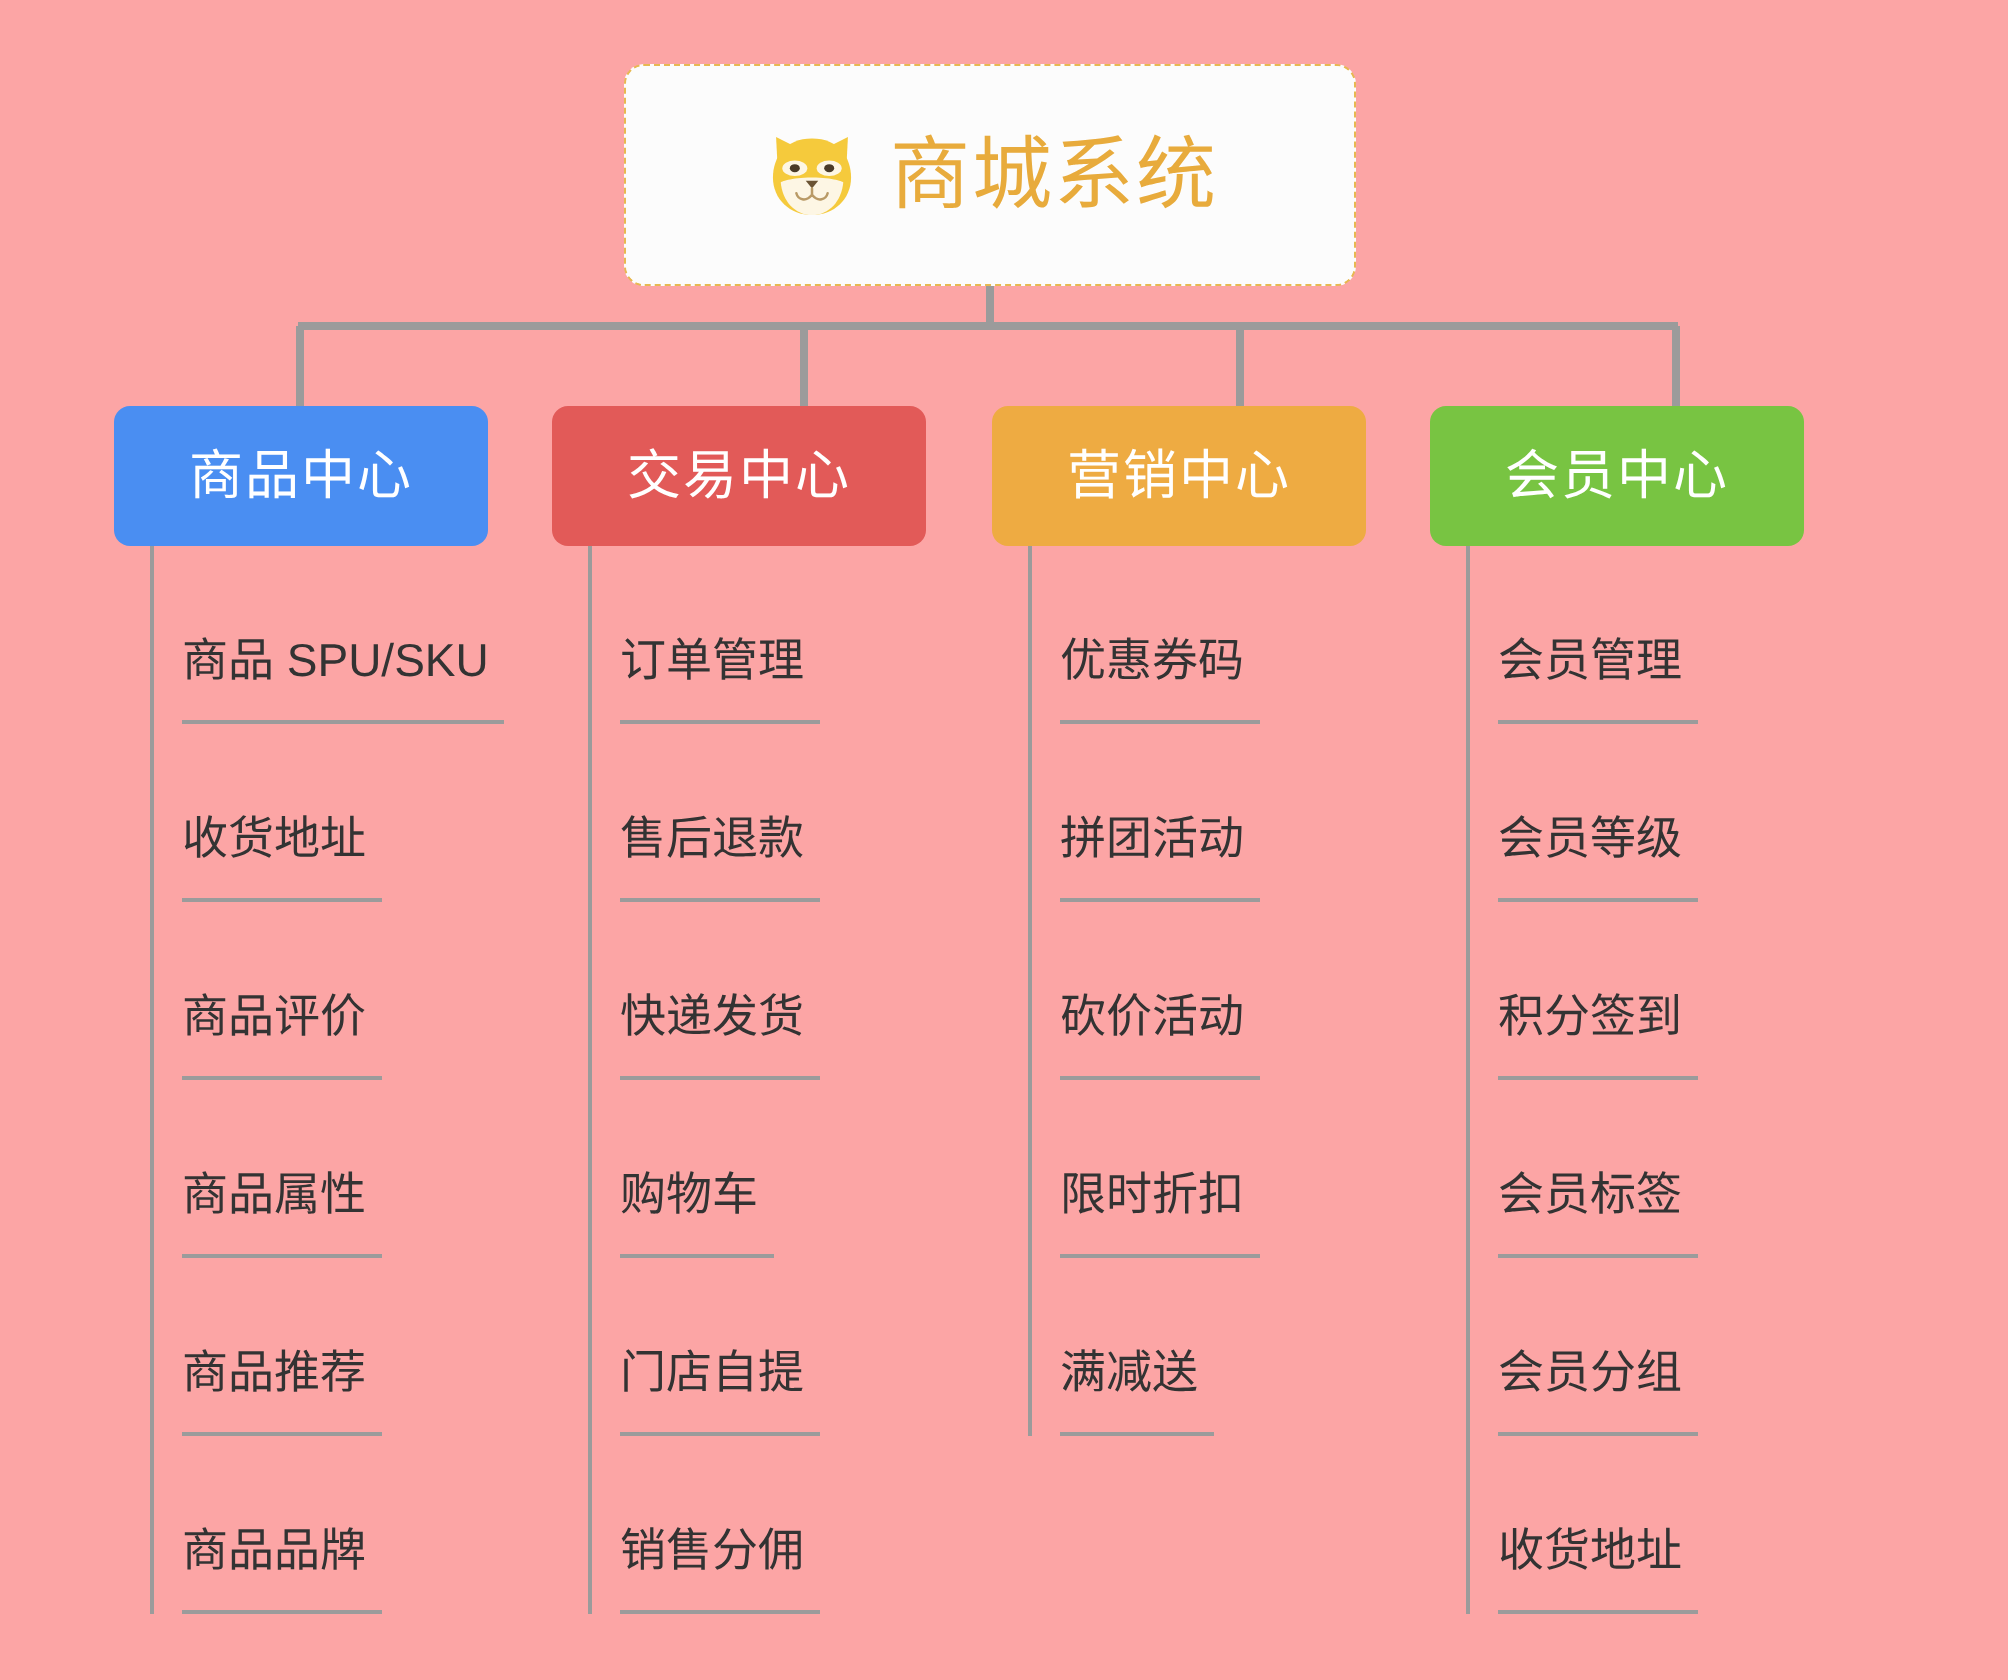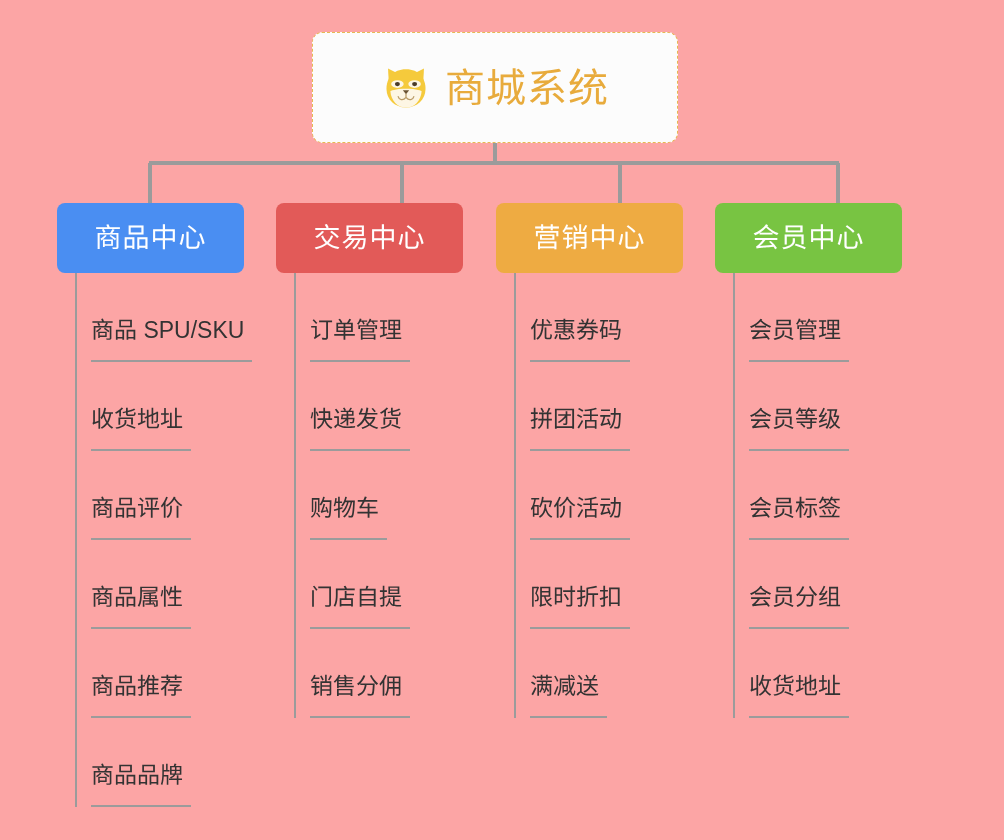--- a/index.html
+++ b/index.html
@@ -232,20 +232,25 @@
         <span class="cat-label">交易中心</span>
       </div>
       <div class="leaf-stack" style="border-left-color: rgb(155, 155, 155);">
         <div class="leaf">
           <span class="leaf-inner" style="border-bottom-color: rgb(155, 155, 155);">
               <span class="leaf-label">订单管理</span>
             </span>
         </div>
         <div class="leaf">
           <span class="leaf-inner" style="border-bottom-color: rgb(155, 155, 155);">
+              <span class="leaf-label">售后退款</span>
+            </span>
+        </div>
+        <div class="leaf">
+          <span class="leaf-inner" style="border-bottom-color: rgb(155, 155, 155);">
               <span class="leaf-label">快递发货</span>
             </span>
         </div>
         <div class="leaf">
           <span class="leaf-inner" style="border-bottom-color: rgb(155, 155, 155);">
               <span class="leaf-label">购物车</span>
             </span>
         </div>
         <div class="leaf">
           <span class="leaf-inner" style="border-bottom-color: rgb(155, 155, 155);">
@@ -302,20 +307,25 @@
           <span class="leaf-inner" style="border-bottom-color: rgb(155, 155, 155);">
               <span class="leaf-label">会员管理</span>
             </span>
         </div>
         <div class="leaf">
           <span class="leaf-inner" style="border-bottom-color: rgb(155, 155, 155);">
               <span class="leaf-label">会员等级</span>
             </span>
         </div>
         <div class="leaf">
+          <span class="leaf-inner" style="border-bottom-color: rgb(155, 155, 155);">
+              <span class="leaf-label">积分签到</span>
+            </span>
+        </div>
+        <div class="leaf">
           <span class="leaf-inner" style="border-bottom-color: rgb(155, 155, 155); margin-top: 16px;">
               <span class="leaf-label">会员标签</span>
             </span>
         </div>
         <div class="leaf">
           <span class="leaf-inner" style="border-bottom-color: rgb(155, 155, 155);">
               <span class="leaf-label">会员分组</span>
             </span>
         </div>
         <div class="leaf">

